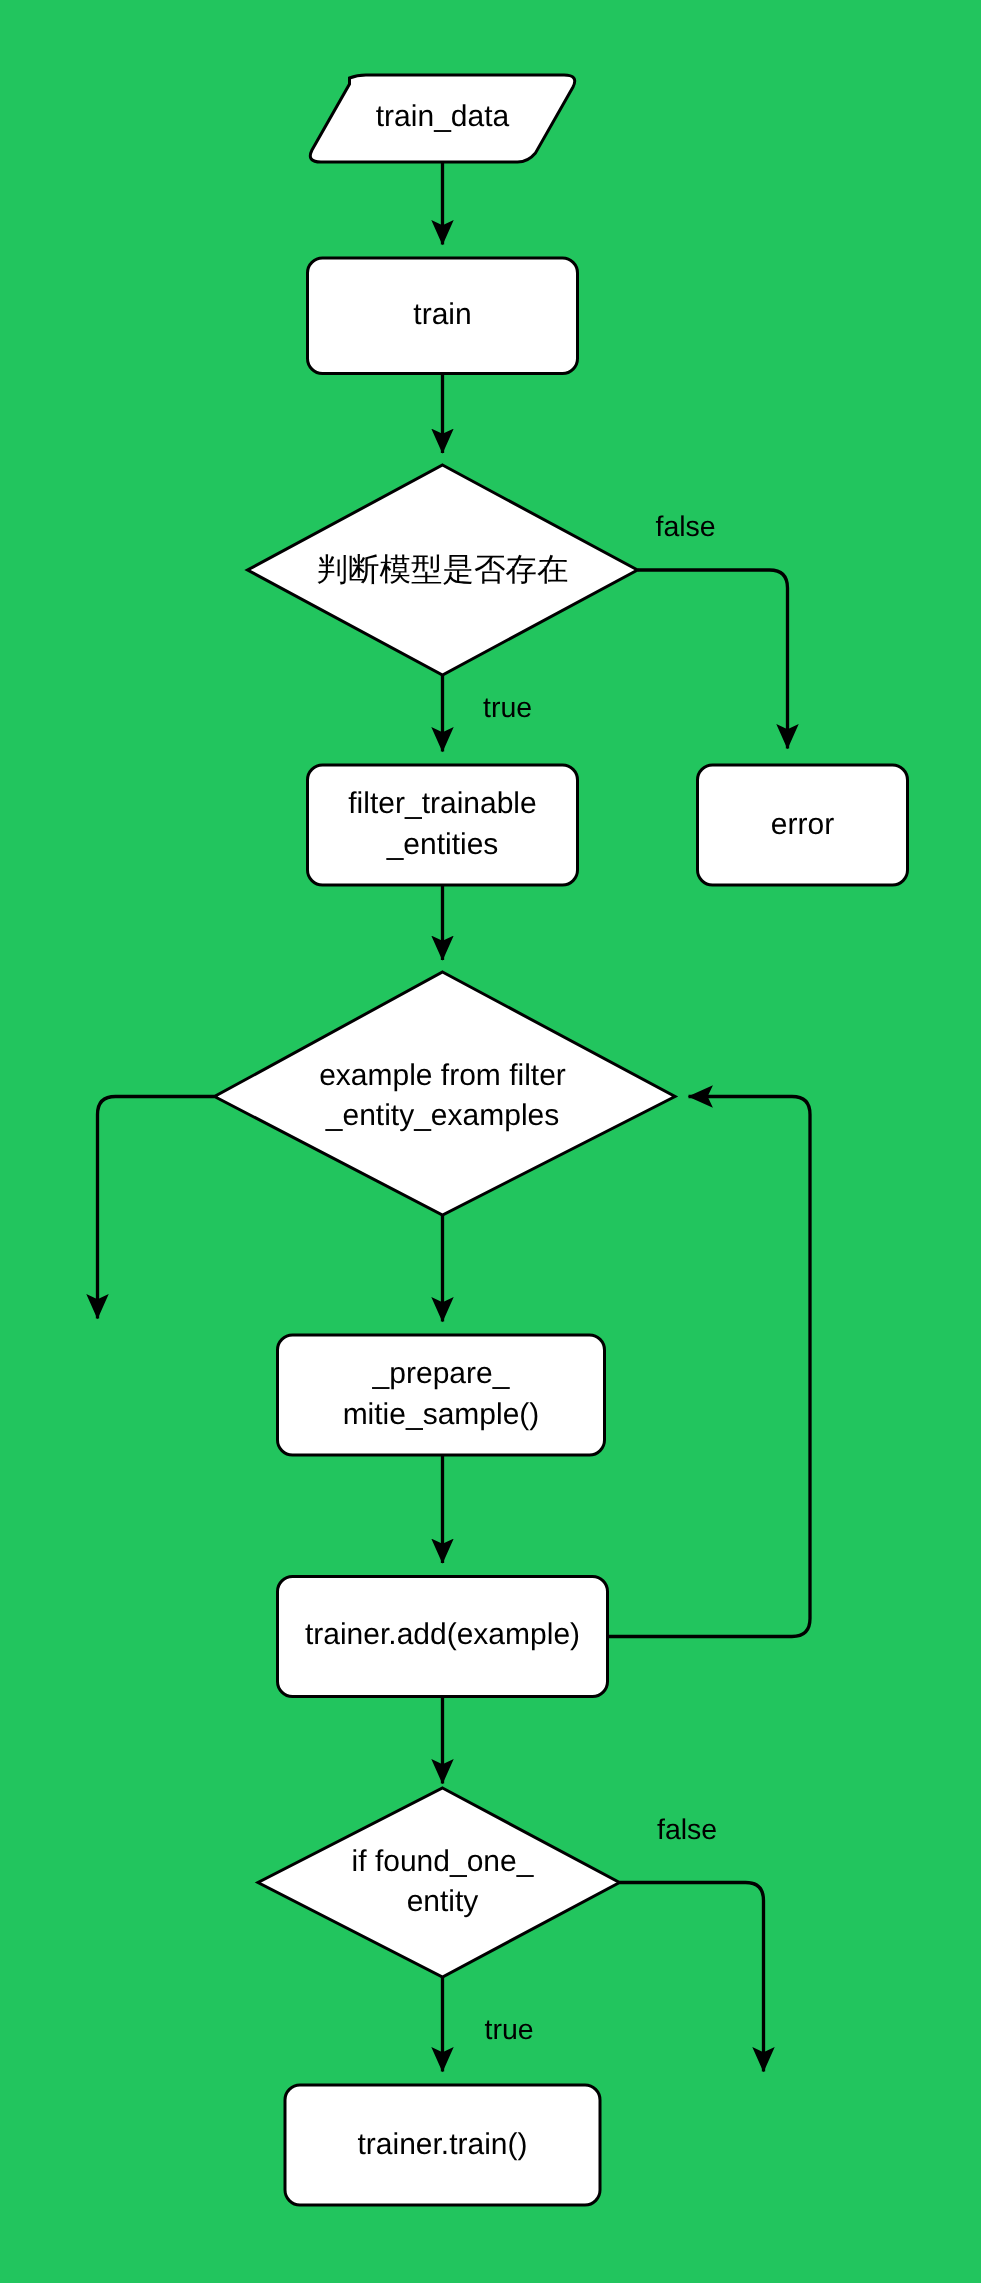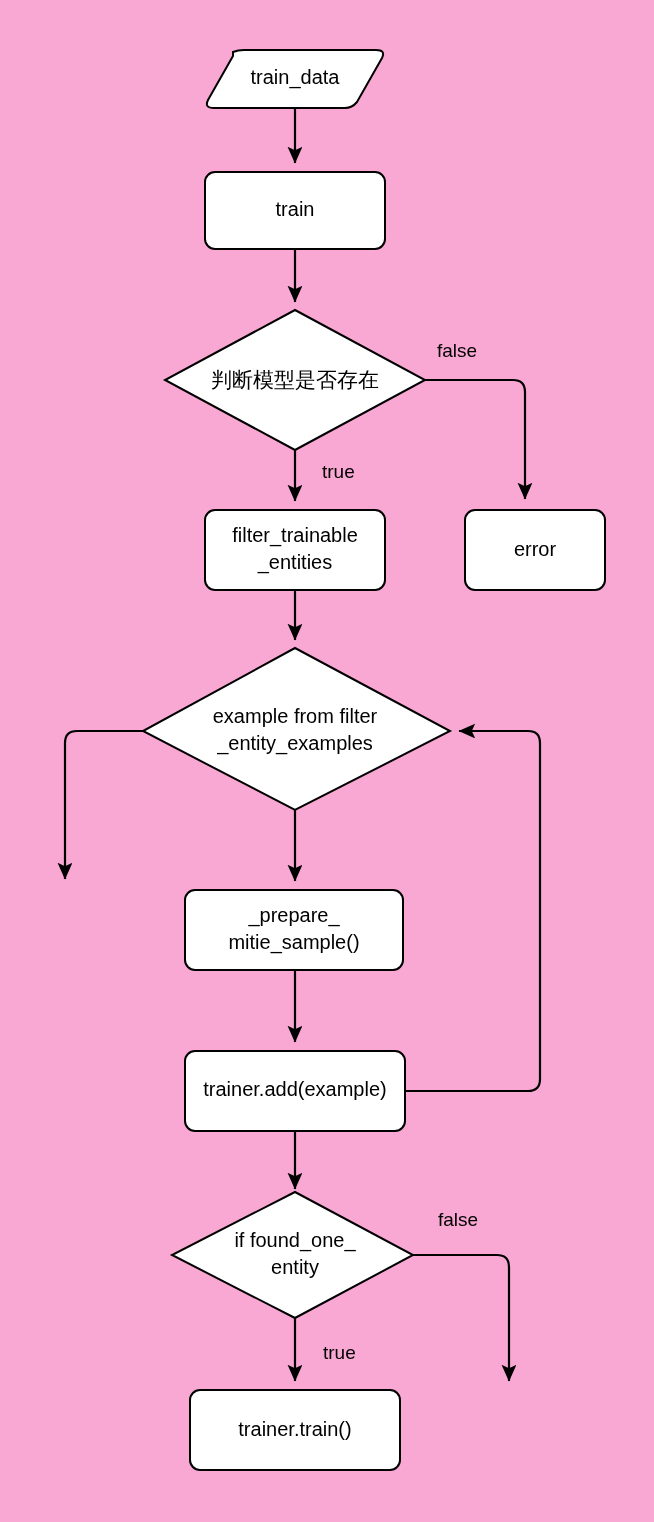--- a/index.html
+++ b/index.html
@@ -7,21 +7,21 @@
     padding: 0;
     background: #ffffff;
   }
   body {
     font-family: "Liberation Sans", "DejaVu Sans", sans-serif;
   }
   #flowchart-canvas {
     position: relative;
     width: 654px;
     height: 1522px;
-    background: #f9a8d4;
+    background: #22c55e;
     overflow: hidden;
   }
   #flow-svg {
     position: absolute;
     top: 0;
     left: 0;
     width: 654px;
     height: 1522px;
     display: block;
   }

